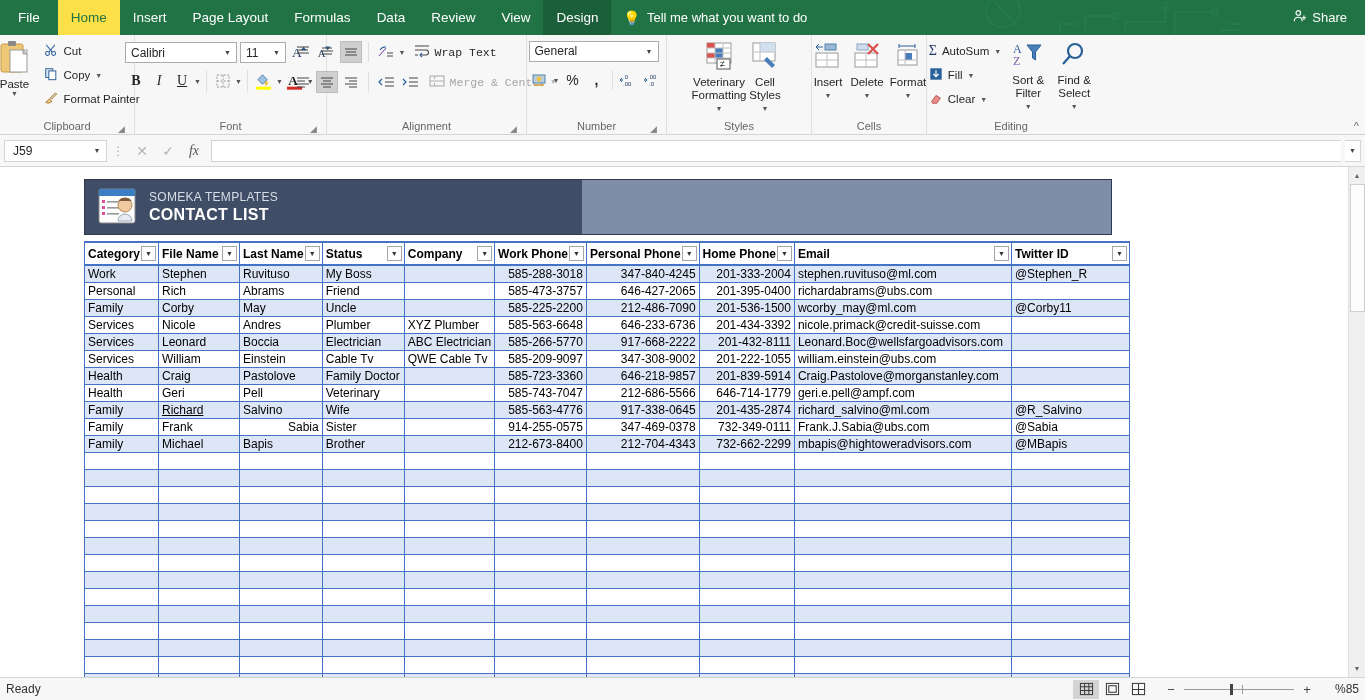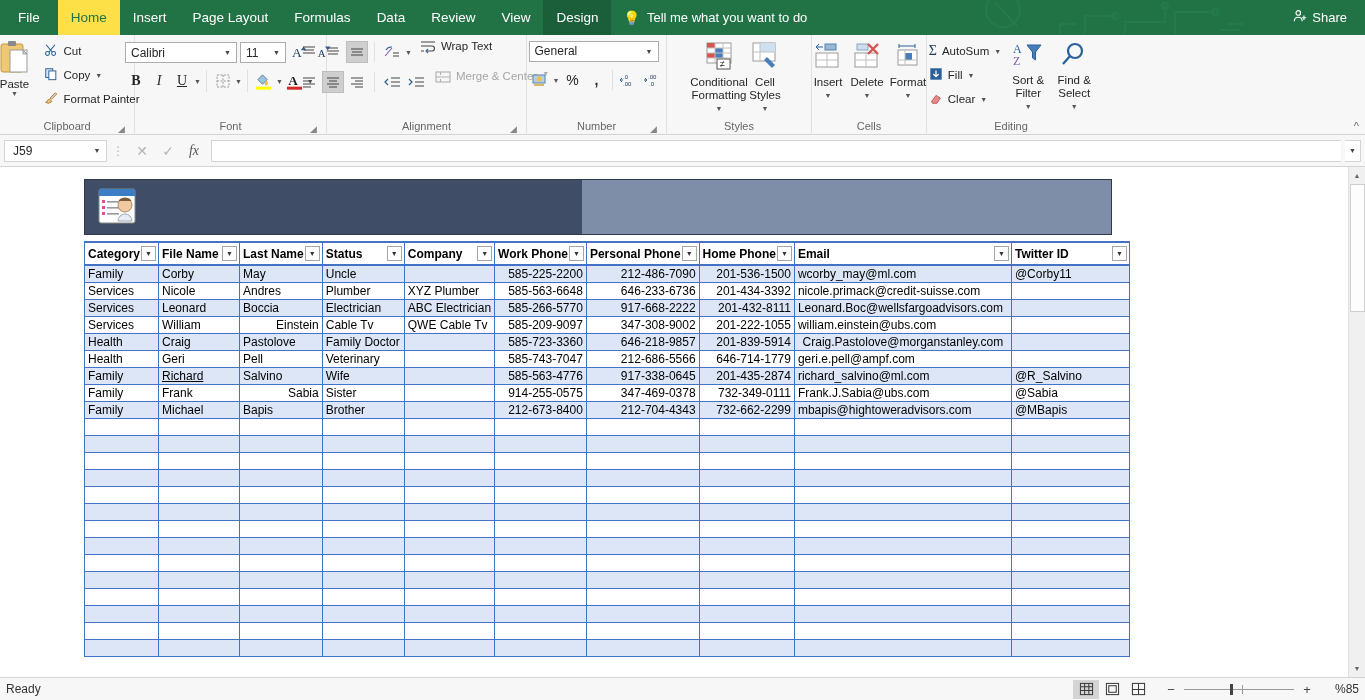--- a/index.html
+++ b/index.html
@@ -92,21 +92,21 @@
     width:22px; height:22px; display:flex; align-items:center; justify-content:center;
     font-size:13px; cursor:pointer; border:1px solid transparent;
   }
 
   
   .align-group{ width:200px; }
   .al-row{ display:flex; align-items:center; gap:2px; height:26px; }
   .al-row.r2{ margin-top:4px; }
   .abtn{ width:22px;height:22px;display:flex;align-items:center;justify-content:center;cursor:pointer;}
   .abtn.on{ background:#cfcfcf; border:1px solid #bdbdbd; }
-  .txtbtn{ display:flex;align-items:flex-start;gap:5px;padding:0 6px;height:24px;cursor:pointer;font-size:11.5px;white-space:nowrap;}
+  .txtbtn{ display:flex;align-items:center;gap:5px;padding:0 6px;height:24px;cursor:pointer;font-size:11.5px;white-space:nowrap;font-family:Liberation Mono, monospace;}
   .txtbtn.dim{ color:#a6a6a6; }
 
   
   .num-group{ width:140px; }
   .numrow2{ display:flex; align-items:center; gap:2px; margin-top:6px; }
 
   
   .styles-group{ width:145px; }
   .cells-group{ width:115px; }
   .editing-group{ width:168px; border-right:none; }
@@ -523,21 +523,21 @@
             <rect x="4" y="2" width="24" height="20" fill="#fff" stroke="#9a9a9a"></rect>
             <rect x="4" y="2" width="8" height="5" fill="#d9534f"></rect>
               <rect x="12" y="7" width="8" height="5" fill="#4a7ebb"></rect>
             <rect x="4" y="12" width="8" height="5" fill="#d9534f"></rect>
               <rect x="12" y="12" width="8" height="5" fill="#4a7ebb"></rect>
             <path d="M4 7h24M4 12h24M4 17h24M12 2v20M20 2v20" stroke="#c0c0c0"></path>
             <rect x="14" y="18" width="13" height="10" fill="#fff" stroke="#555"></rect>
             <text x="17" y="26" font-size="9" fill="#222">≠</text>
           </svg>
         </span>
-        <span>Conditional Formatting</span>
+        <span>Veterinary Formatting</span>
         <span class="caret">▼</span>
       </div>
       <div class="bigbtn" style="width:40px">
         <span class="ico">
           <svg width="32" height="30" viewBox="0 0 32 30">
             <rect x="4" y="2" width="22" height="18" fill="#fff" stroke="#9a9a9a"></rect>
             <rect x="11" y="2" width="15" height="9" fill="#cfe0f0"></rect>
             <path d="M4 11h22M11 2v18" stroke="#c0c0c0"></path>
             <path d="M18 16 L26 24 L23 27 L15 19 Z" fill="#4a7ebb"></path>
             </svg>
@@ -681,20 +681,24 @@
             <rect x="5" y="19" width="3" height="3" fill="#d94f9a"></rect>
             <rect x="5" y="25" width="3" height="3" fill="#d94f9a"></rect>
             <rect x="10" y="14" width="14" height="1.6" fill="#9a9a9a"></rect>
             <rect x="10" y="20" width="14" height="1.6" fill="#9a9a9a"></rect>
             <rect x="10" y="26" width="12" height="1.6" fill="#9a9a9a"></rect>
             <circle cx="28" cy="18" r="7" fill="#f0c9a0" stroke="#b08a60"></circle>
             <path d="M21 34 a7 7 0 0 1 14 0 z" fill="#e8edf4" stroke="#9aa8b8"></path>
             <path d="M21.5 14 a7 5 0 0 1 13 0 z" fill="#7a5a3a"></path>
           </svg>
         </span>
+        <div>
+          <div class="btitle1">SOMEKA TEMPLATES</div>
+          <div class="btitle2">CONTACT LIST</div>
+        </div>
       </div>
       <div class="banner-right">
       </div>
     </div>
 
     <table class="tbl">
       <thead>
           <tr id="thead-row">
             <th style="width: 71px;"><span>Category</span><span class="fdrop">▼</span></th>
             <th style="width: 81px;"><span>File Name</span><span class="fdrop">▼</span></th>
@@ -703,20 +707,44 @@
             <th style="width: 86px;"><span>Company</span><span class="fdrop">▼</span></th>
             <th style="width: 90px;"><span>Work Phone</span><span class="fdrop">▼</span></th>
             <th style="width: 99px;"><span>Personal Phone</span><span class="fdrop">▼</span></th>
             <th style="width: 92px;"><span>Home Phone</span><span class="fdrop">▼</span></th>
             <th style="width: 217px;"><span>Email</span><span class="fdrop">▼</span></th>
             <th style="width: 118px;"><span>Twitter ID</span><span class="fdrop">▼</span></th>
           </tr>
         </thead>
       <tbody id="tbody">
           <tr class="odd">
+            <td style="width: 71px;">Work</td>
+            <td style="width: 81px;">Stephen</td>
+            <td style="width: 81px;">Ruvituso</td>
+            <td style="width: 82px;">My Boss</td>
+            <td style="width: 86px;"></td>
+            <td class="num" style="width: 90px;">585-288-3018</td>
+            <td class="num" style="width: 99px;">347-840-4245</td>
+            <td class="num" style="width: 92px;">201-333-2004</td>
+            <td style="width: 217px;">stephen.ruvituso@ml.com</td>
+            <td style="width: 118px;">@Stephen_R</td>
+          </tr>
+          <tr class="even">
+            <td style="width: 71px;">Personal</td>
+            <td style="width: 81px;">Rich</td>
+            <td style="width: 81px;">Abrams</td>
+            <td style="width: 82px;">Friend</td>
+            <td style="width: 86px;"></td>
+            <td class="num" style="width: 90px;">585-473-3757</td>
+            <td class="num" style="width: 99px;">646-427-2065</td>
+            <td class="num" style="width: 92px;">201-395-0400</td>
+            <td style="width: 217px;">richardabrams@ubs.com</td>
+            <td style="width: 118px;"></td>
+          </tr>
+          <tr class="odd">
             <td style="width: 71px;">Family</td>
             <td style="width: 81px;">Corby</td>
             <td style="width: 81px;">May</td>
             <td style="width: 82px;">Uncle</td>
             <td style="width: 86px;"></td>
             <td class="num" style="width: 90px;">585-225-2200</td>
             <td class="num" style="width: 99px;">212-486-7090</td>
             <td class="num" style="width: 92px;">201-536-1500</td>
             <td style="width: 217px;">wcorby_may@ml.com</td>
             <td style="width: 118px;">@Corby11</td>
@@ -741,39 +769,39 @@
             <td style="width: 86px;">ABC Electrician</td>
             <td class="num" style="width: 90px;">585-266-5770</td>
             <td class="num" style="width: 99px;">917-668-2222</td>
             <td class="num" style="width: 92px;">201-432-8111</td>
             <td style="width: 217px;">Leonard.Boc@wellsfargoadvisors.com</td>
             <td style="width: 118px;"></td>
           </tr>
           <tr class="even">
             <td style="width: 71px;">Services</td>
             <td style="width: 81px;">William</td>
-            <td style="width: 81px; text-align: right;">Einstein</td>
+            <td style="width: 81px;">Einstein</td>
             <td style="width: 82px;">Cable Tv</td>
             <td style="width: 86px;">QWE Cable Tv</td>
             <td class="num" style="width: 90px;">585-209-9097</td>
             <td class="num" style="width: 99px;">347-308-9002</td>
             <td class="num" style="width: 92px;">201-222-1055</td>
             <td style="width: 217px;">william.einstein@ubs.com</td>
             <td style="width: 118px;"></td>
           </tr>
           <tr class="odd">
             <td style="width: 71px;">Health</td>
             <td style="width: 81px;">Craig</td>
             <td style="width: 81px;">Pastolove</td>
             <td style="width: 82px;">Family Doctor</td>
             <td style="width: 86px;"></td>
             <td class="num" style="width: 90px;">585-723-3360</td>
             <td class="num" style="width: 99px;">646-218-9857</td>
             <td class="num" style="width: 92px;">201-839-5914</td>
-            <td style="width: 217px; text-align: center;">Craig.Pastolove@morganstanley.com</td>
+            <td style="width: 217px;">Craig.Pastolove@morganstanley.com</td>
             <td style="width: 118px;"></td>
           </tr>
           <tr class="even">
             <td style="width: 71px;">Health</td>
             <td style="width: 81px;">Geri</td>
             <td style="width: 81px;">Pell</td>
             <td style="width: 82px;">Veterinary</td>
             <td style="width: 86px;"></td>
             <td class="num" style="width: 90px;">585-743-7047</td>
             <td class="num" style="width: 99px;">212-686-5566</td>

